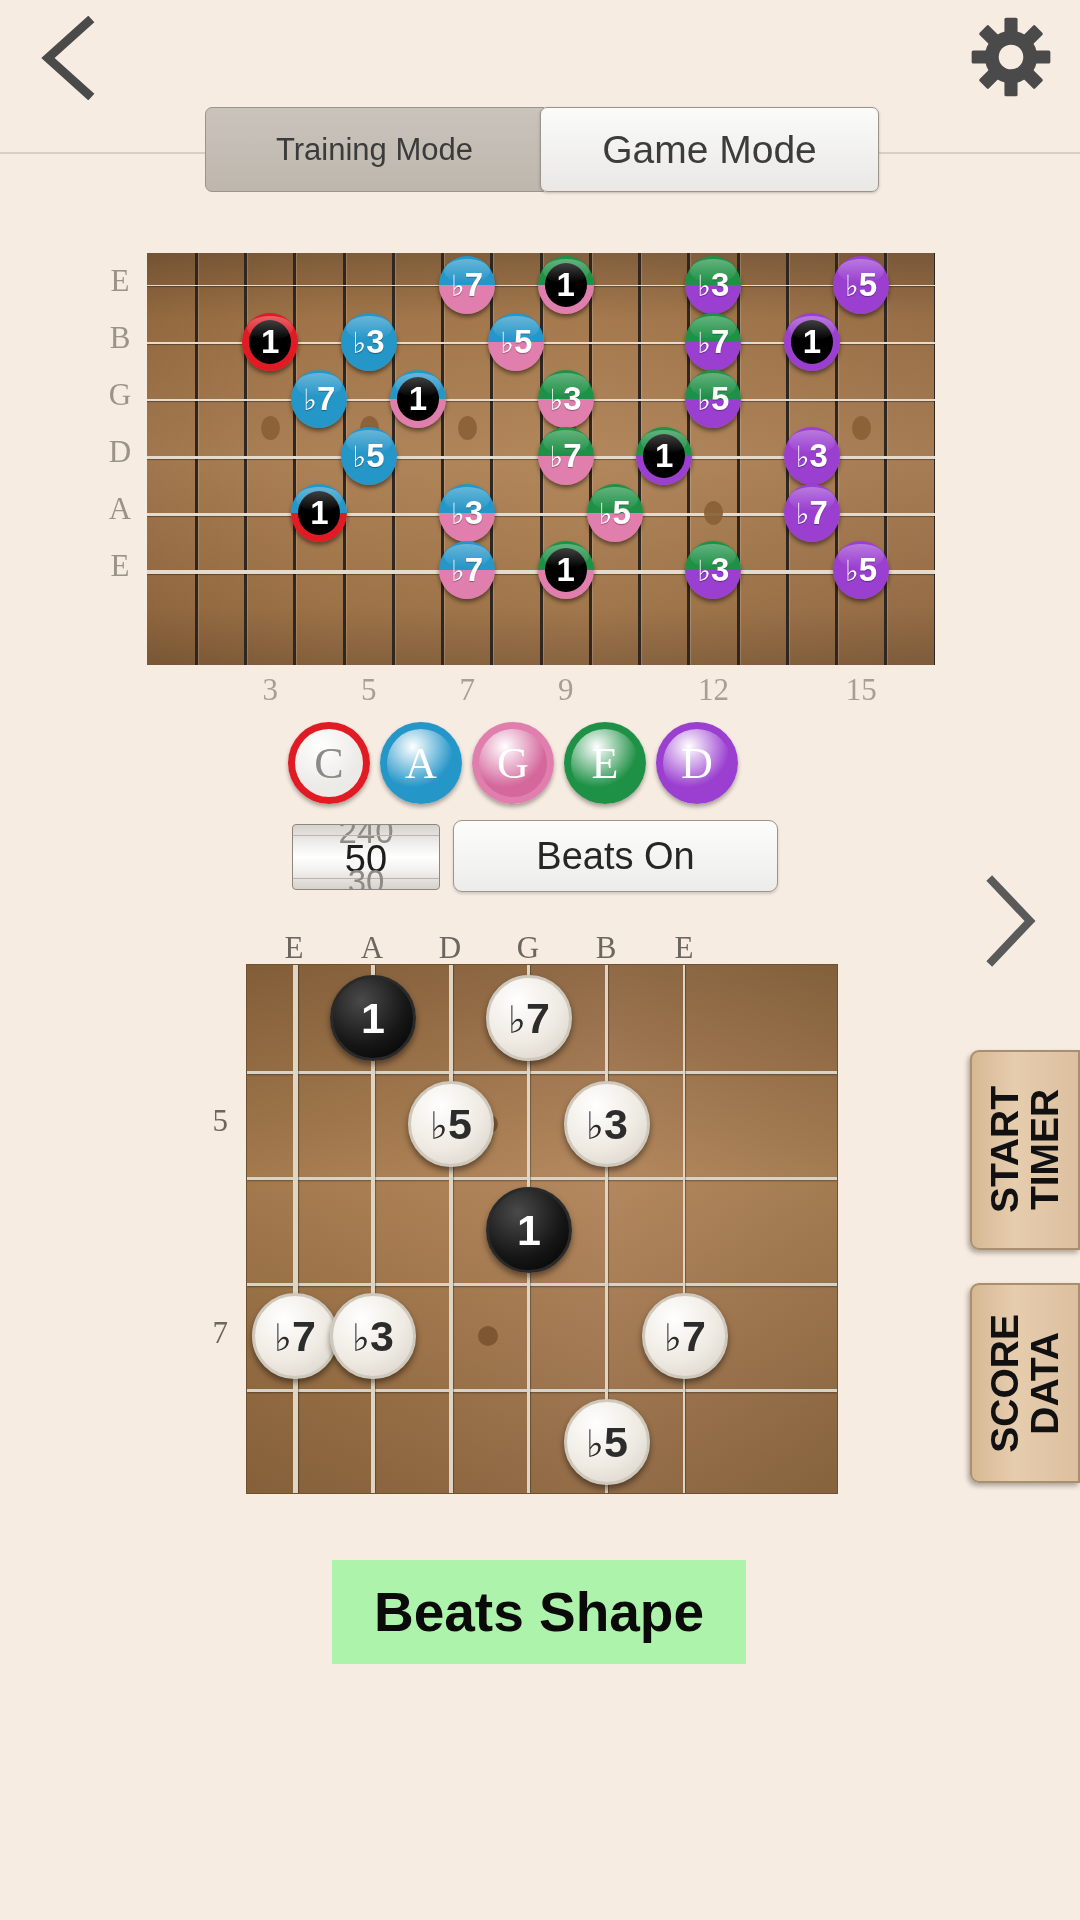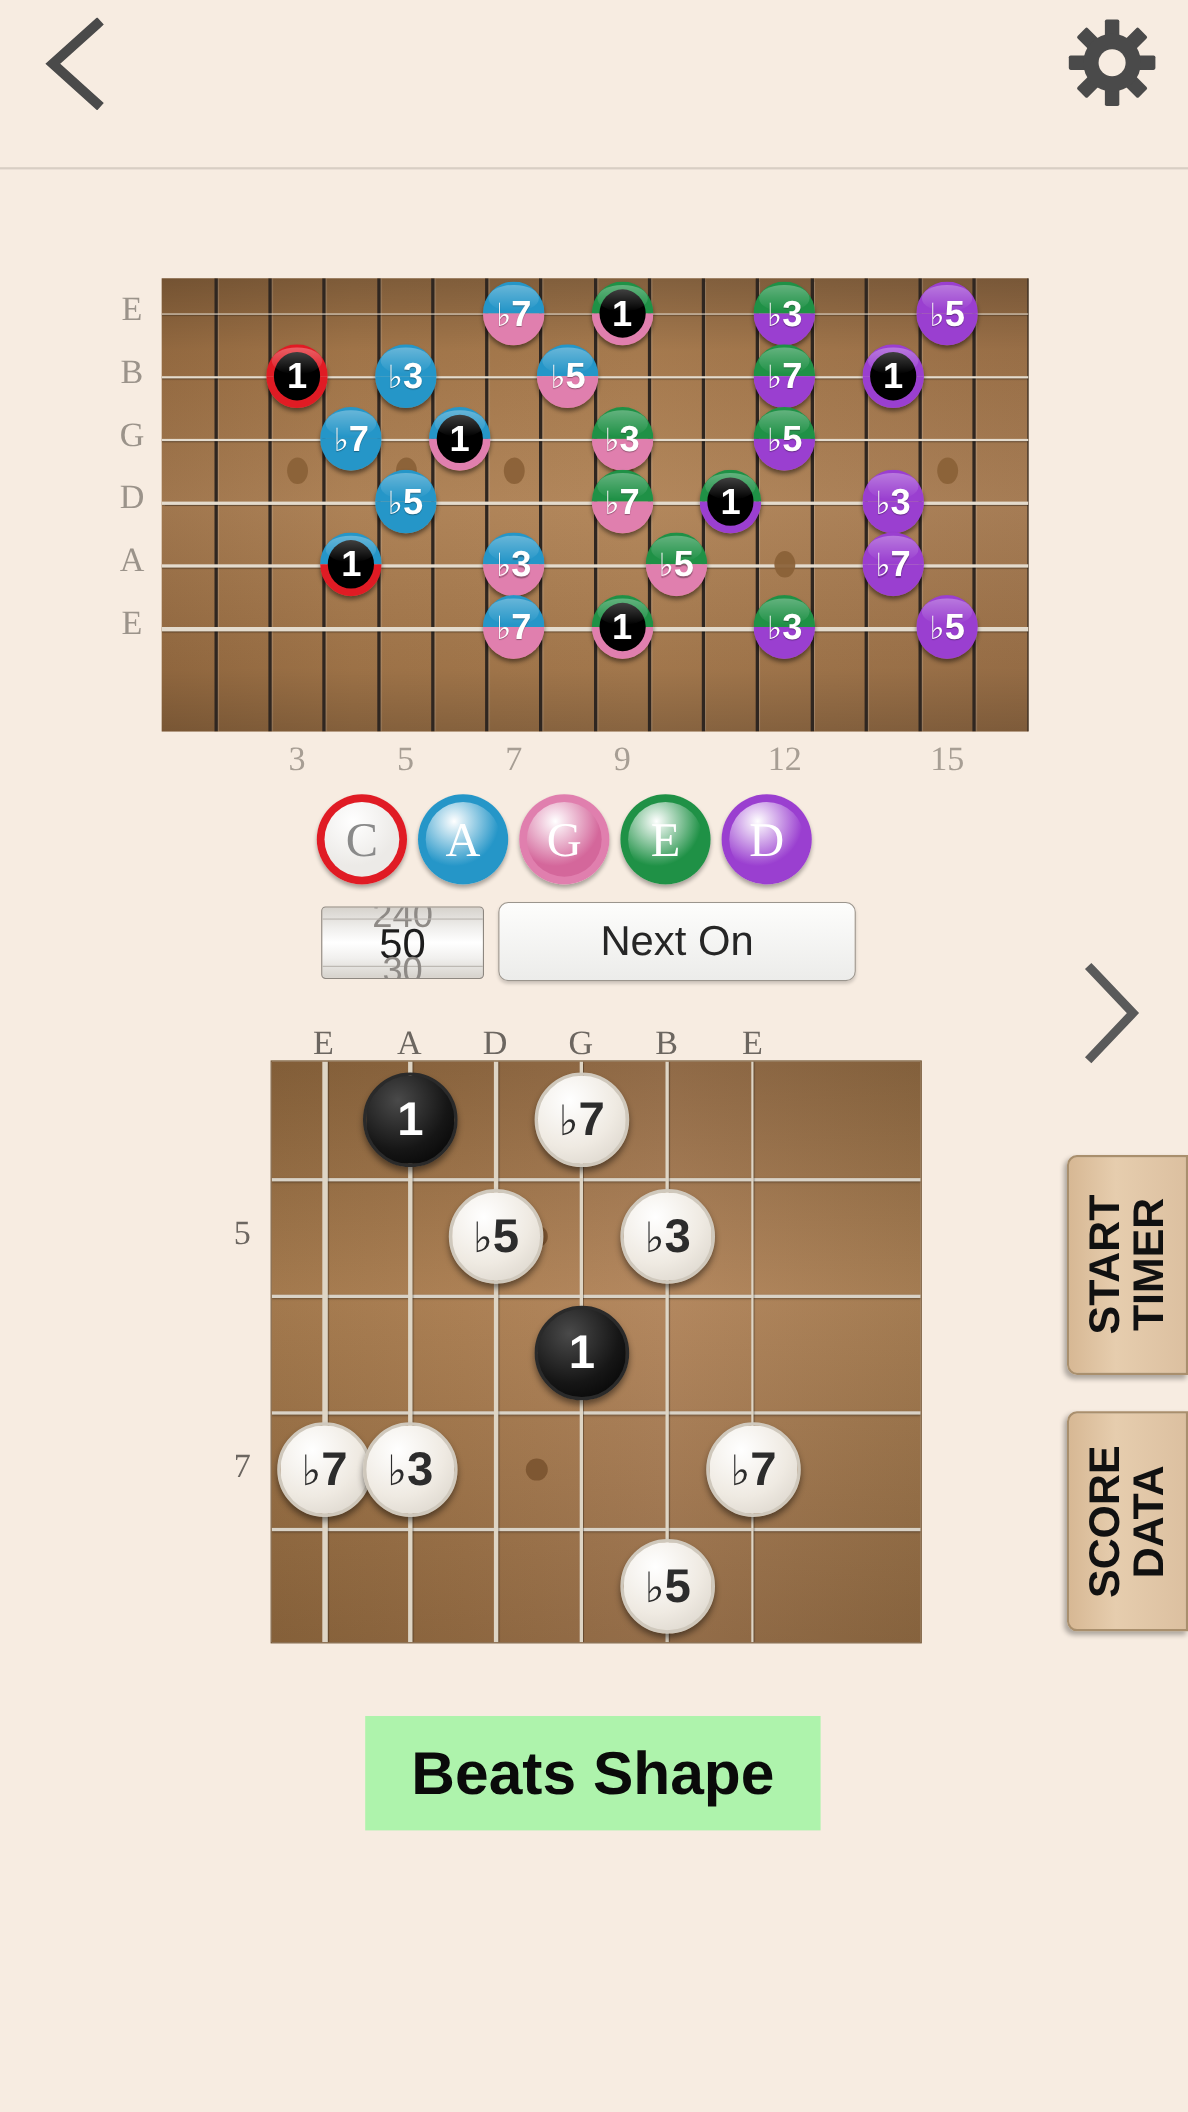--- a/index.html
+++ b/index.html
@@ -304,20 +304,22 @@
         <circle cx="50" cy="50" r="32"></circle>
       </g>
       <circle cx="50" cy="50" r="15" fill="#f7ece1"></circle>
     </svg>
   </div>
 
   <div id="header-rule"></div>
 </div>
 
 <div id="mode-switch">
+  <div class="mode-tab" id="tab-training">Training Mode</div>
+  <div class="mode-tab" id="tab-game">Game Mode</div>
 </div>
 
 <div id="main-fretboard-wrap">
   <div id="main-fretboard">
       <div class="fret-line" style="left: 47.75px;"></div>
       <div class="fret-line" style="left: 97px;"></div>
       <div class="fret-line" style="left: 146.25px;"></div>
       <div class="fret-line" style="left: 195.5px;"></div>
       <div class="fret-line" style="left: 244.75px;"></div>
       <div class="fret-line" style="left: 294px;"></div>
@@ -549,21 +551,21 @@
   </div>
 
 <div id="tempo-picker">
   <div id="tempo-prev">240</div>
   <div id="tempo-band-top"></div>
   <div id="tempo-value">50</div>
   <div id="tempo-band-bot"></div>
   <div id="tempo-next">30</div>
 </div>
 
-<div id="beats-button">Next On</div>
+<div id="beats-button">Beats On</div>
 
 <div id="next-arrow">
   <svg width="62" height="92" viewBox="0 0 62 92">
     <polyline points="12,6 50,46 12,86" fill="none" stroke="#5a5a5a" stroke-width="8" stroke-linecap="square"></polyline>
   </svg>
 </div>
 
 <div class="side-button" id="start-timer-button">
   <span class="vlabel"><span>START</span><br><span>TIMER</span></span>
 </div>

